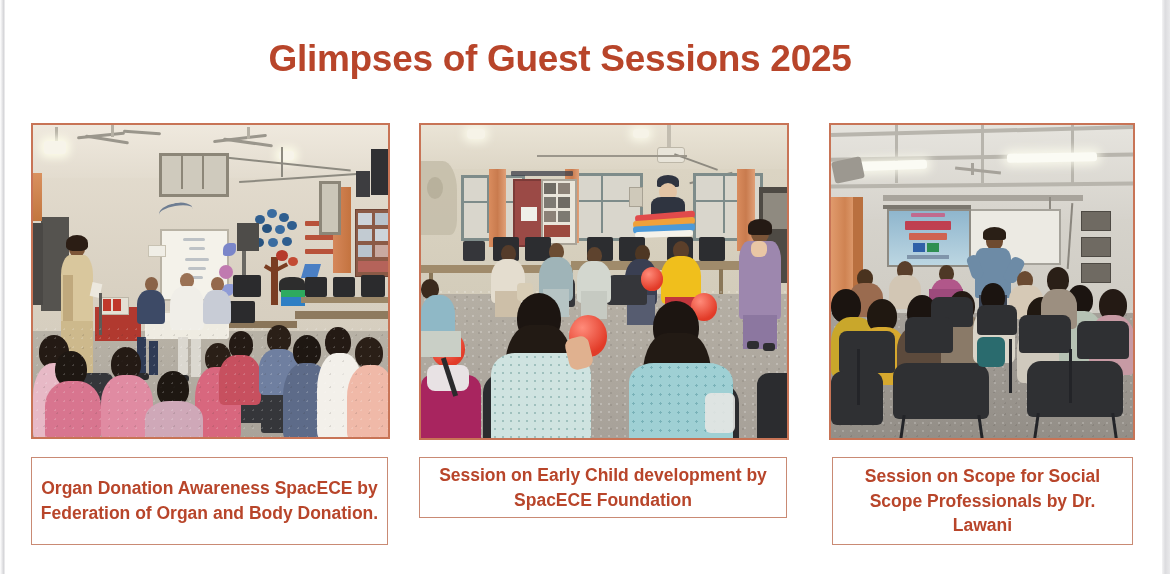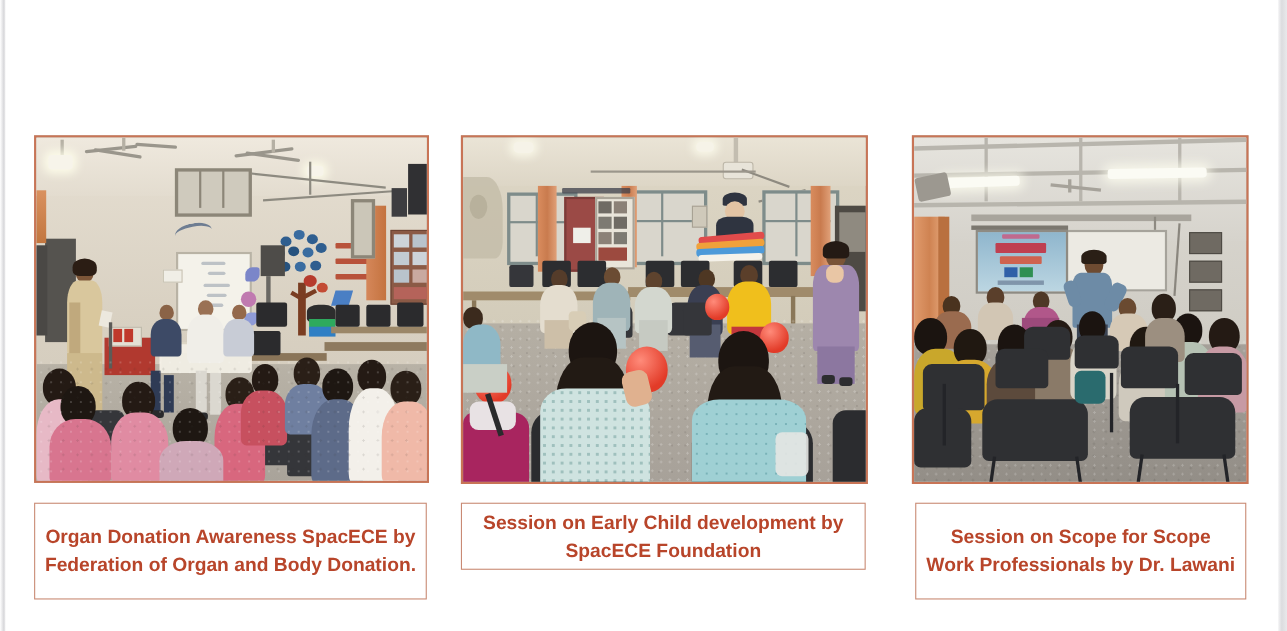--- a/index.html
+++ b/index.html
@@ -126,20 +126,21 @@
   .p3-frame { position:absolute; background:#6f6a62; border:1px solid #4e4a44; }
 </style>
 </head>
 <body>
 
 <div class="slide">
 
   <div class="edge-left"></div>
   <div class="edge-right"></div>
 
+  <div class="page-title">Glimpses of Guest Sessions 2025</div>
 
   <div class="card">
 
     <div class="photo-frame" style="left:31px; top:123px; width:359px; height:316px;">
       <div class="photo">
         <div class="p1-wall"></div>
         <div class="p1-ceiling"></div>
 
         <div class="p1-rod" style="left:22px; top:2px; height:16px;"></div>
         <div class="p1-light" style="left:11px; top:16px;"></div>
@@ -555,17 +556,17 @@
         <div class="p3-leg" style="left:282px; top:288px; height:26px; transform:rotate(-8deg);"></div>
         <div class="p3-leg" style="left:26px; top:224px; height:56px;"></div>
         <div class="p3-leg" style="left:178px; top:214px; height:54px;"></div>
         <div class="p3-leg" style="left:238px; top:224px; height:54px;"></div>
 
         <div style="position:absolute; left:146px; top:212px; width:28px; height:30px; background:#2a6b6e; border-radius:6px;"></div>
       </div>
     </div>
 
     <div class="caption-box" style="left:832px; top:457px; width:301px; height:88px;">
-      <span class="caption-text">Session on Scope for Scope Work Professionals by Dr. Lawani</span>
+      <span class="caption-text">Session on Scope for Social Scope Professionals by Dr. Lawani</span>
     </div>
   </div>
 
 </div>
 
 </body></html>

